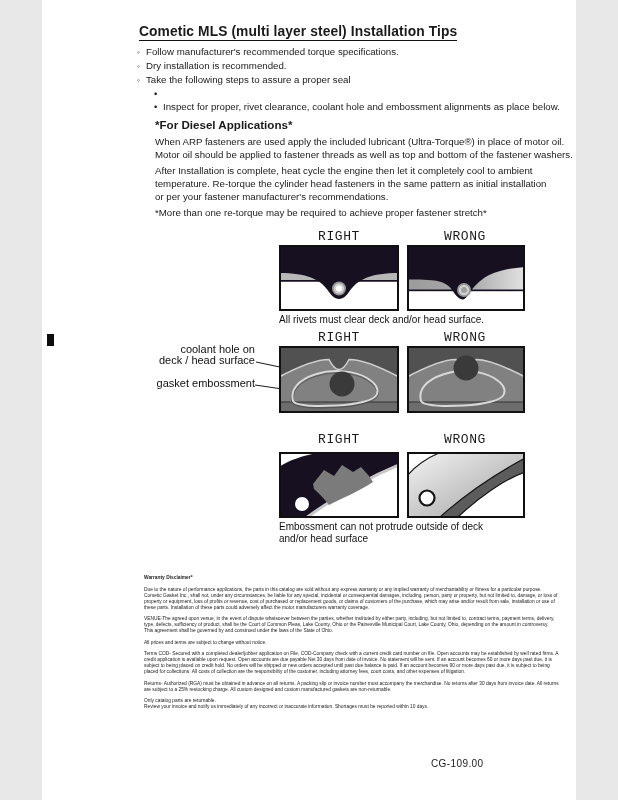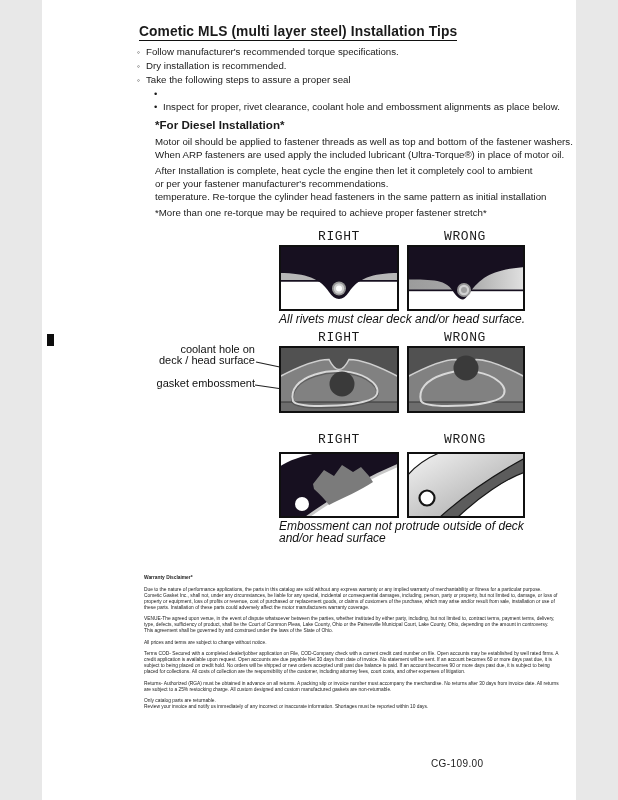--- a/index.html
+++ b/index.html
@@ -19,21 +19,21 @@
   .bmark{width:9px;font-size:8.5px;}
   .brow.sub{padding-left:17px;}
   .brow.sub .bmark{font-size:9.5px;}
   
   .diesel-h{left:113px;top:118px;font-size:11.6px;font-weight:bold;}
   .para{left:113px;font-size:9.7px;line-height:13px;}
   .p1{top:135px;} .p2{top:164px;} .p3{top:206px;}
   
   .dglabel{font-size:13px;letter-spacing:0.6px;color:#1c1c1c;width:120px;text-align:center;font-family:Liberation Mono, monospace;}
   .panel{display:block;}
-  .caption{font-size:12px;line-height:11.5px;color:#111;font-style:italic;}
+  .caption{font-size:10px;line-height:11.5px;color:#111;}
   .sidelabel{font-size:11px;line-height:11px;text-align:right;width:104px;left:109px;color:#111;}
   
   .fineprint{left:102px;top:574px;width:830px;transform:scale(0.5);
     transform-origin:0 0;font-size:9.7px;line-height:12px;color:#222;}
   .fp-head{font-weight:bold;margin-bottom:12px;}
   .fp-para{margin-bottom:11px;}
   
   .doccode{left:389px;top:758px;font-size:10px;letter-spacing:0.4px;color:#1b1b1b;}
   .artifact{left:5px;top:334px;width:7px;height:12px;background:#0d0d0d;}
 </style>
@@ -61,29 +61,29 @@
     </div>
     <div class="brow sub">
       <span class="bmark">•</span>
     </div>
     <div class="brow sub">
       <span class="bmark">•</span>
       <span class="nowrap">Inspect for proper, rivet clearance, coolant hole and embossment alignments as place below.</span>
     </div>
   </div>
 
-  <div class="abs diesel-h">*For Diesel Installation*</div>
+  <div class="abs diesel-h">*For Diesel Applications*</div>
   <div class="abs para p1">
+    <div class="nowrap">When ARP fasteners are used apply the included lubricant (Ultra-Torque®) in place of motor oil.</div>
     <div class="nowrap">Motor oil should be applied to fastener threads as well as top and bottom of the fastener washers.</div>
-    <div class="nowrap">When ARP fasteners are used apply the included lubricant (Ultra-Torque®) in place of motor oil.</div>
   </div>
   <div class="abs para p2">
     <div class="nowrap">After Installation is complete, heat cycle the engine then let it completely cool to ambient</div>
+    <div class="nowrap">temperature. Re-torque the cylinder head fasteners in the same pattern as initial installation</div>
     <div class="nowrap">or per your fastener manufacturer's recommendations.</div>
-    <div class="nowrap">temperature. Re-torque the cylinder head fasteners in the same pattern as initial installation</div>
   </div>
   <div class="abs para p3">
     <div class="nowrap">*More than one re-torque may be required to achieve proper fastener stretch*</div>
   </div>
 
   <div class="abs dglabel" style="left:237px;top:229px">RIGHT</div>
   <div class="abs dglabel" style="left:364px;top:229px;width:118px">WRONG</div>
 
   <svg class="abs panel" style="left:237px;top:245px" width="120" height="66" viewBox="0 0 120 66">
     <rect width="120" height="66" fill="#ffffff"></rect>

